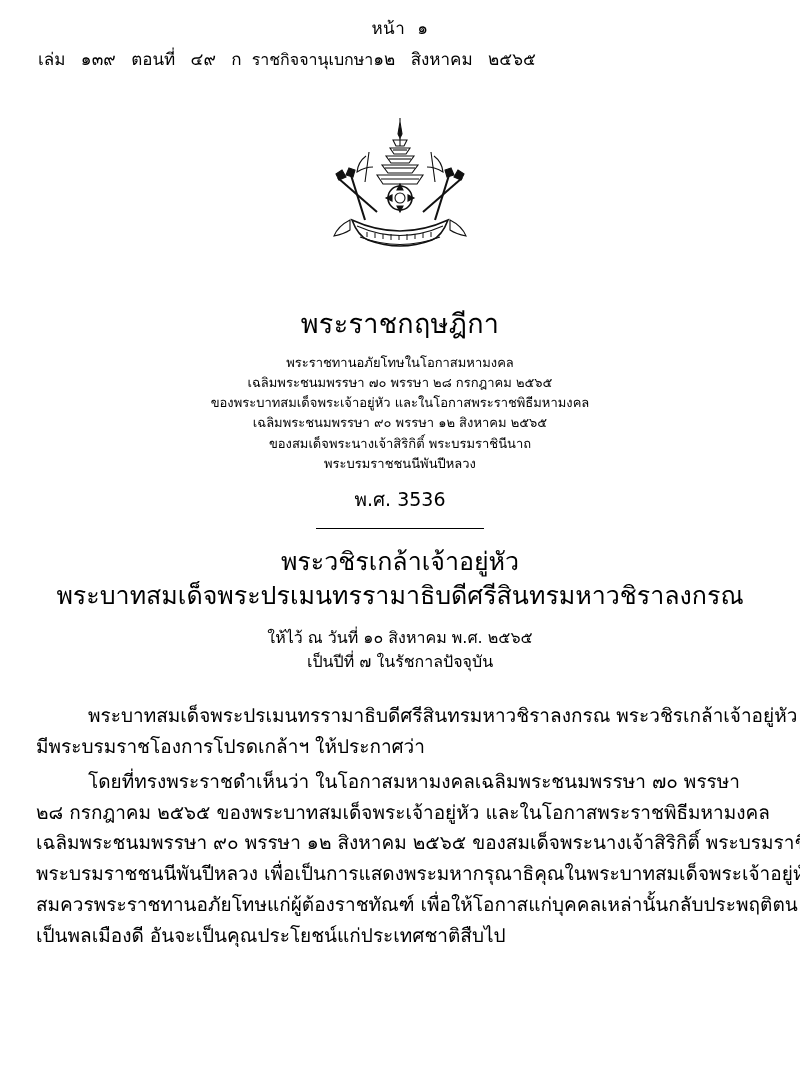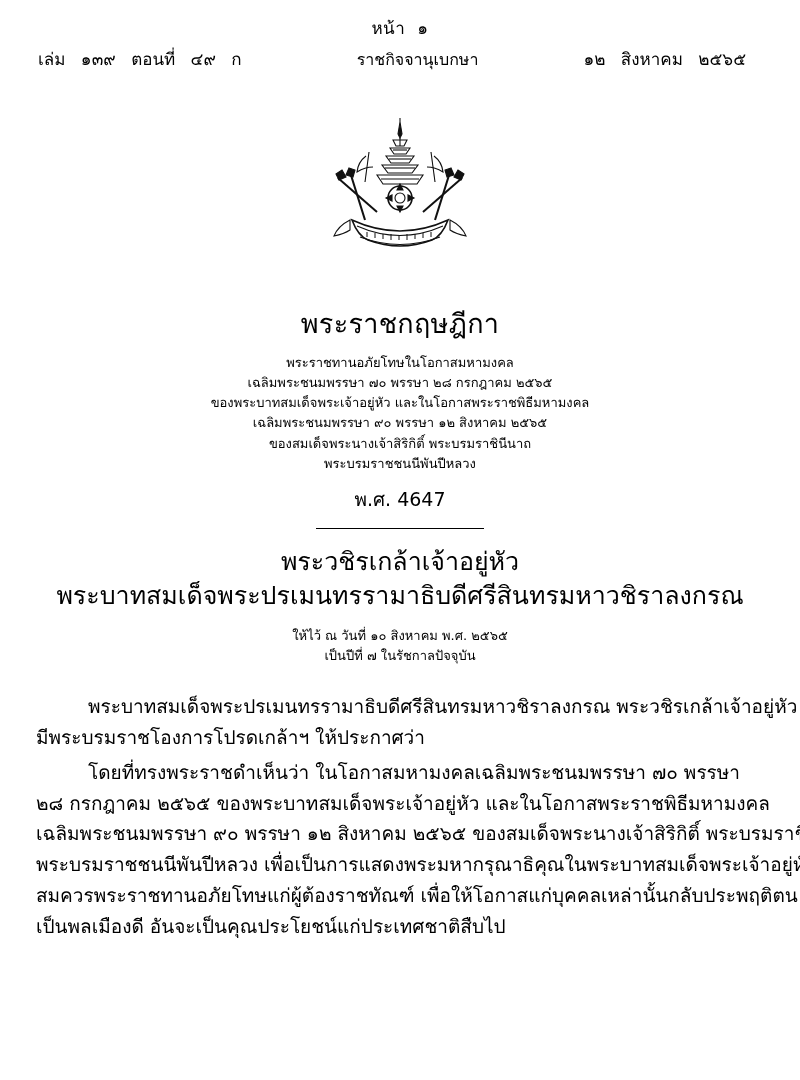--- a/index.html
+++ b/index.html
@@ -29,21 +29,20 @@
   }
   .header-pageno {
     text-align: center;
     font-size: 17px;
     letter-spacing: 0.5px;
     margin-bottom: 4px;
   }
   .header-pageno .label { margin-right: 12px; }
   .header-row {
     display: flex;
-    justify-content: space-between;
     align-items: baseline;
     font-size: 17px;
     padding: 0 2px;
   }
   .header-left, .header-right, .header-center {
     white-space: nowrap;
   }
   .header-left span, .header-right span { margin-right: 10px; }
   .header-right span:last-child { margin-right: 16px; }
   .header-center { font-size: 16px; }
@@ -85,21 +84,21 @@
     margin: 14px auto 16px auto;
   }
   .king-name {
     text-align: center;
     font-size: 25px;
     line-height: 1.35;
   }
   .king-name div { white-space: nowrap; }
   .given-block {
     text-align: center;
-    font-size: 13px;
+    font-size: 16px;
     line-height: 1.5;
     margin-top: 14px;
   }
 
   
   .body-text {
     margin-top: 26px;
     font-size: 19px;
     line-height: 1.62;
   }
@@ -208,21 +207,21 @@
 
   <div class="subtitle-block">
     <div>พระราชทานอภัยโทษในโอกาสมหามงคล</div>
     <div>เฉลิมพระชนมพรรษา ๗๐ พรรษา ๒๘ กรกฎาคม ๒๕๖๕</div>
     <div>ของพระบาทสมเด็จพระเจ้าอยู่หัว  และในโอกาสพระราชพิธีมหามงคล</div>
     <div>เฉลิมพระชนมพรรษา ๙๐ พรรษา ๑๒ สิงหาคม ๒๕๖๕</div>
     <div>ของสมเด็จพระนางเจ้าสิริกิติ์  พระบรมราชินีนาถ</div>
     <div>พระบรมราชชนนีพันปีหลวง</div>
   </div>
 
-  <div class="year-line">พ.ศ. 4647</div>
+  <div class="year-line">พ.ศ. 3536</div>
 
   <div class="rule"></div>
 
   <div class="king-name">
     <div>พระวชิรเกล้าเจ้าอยู่หัว</div>
     <div>พระบาทสมเด็จพระปรเมนทรรามาธิบดีศรีสินทรมหาวชิราลงกรณ</div>
   </div>
 
   <div class="given-block">
     <div>ให้ไว้  ณ  วันที่  ๑๐  สิงหาคม  พ.ศ. ๒๕๖๕</div>

